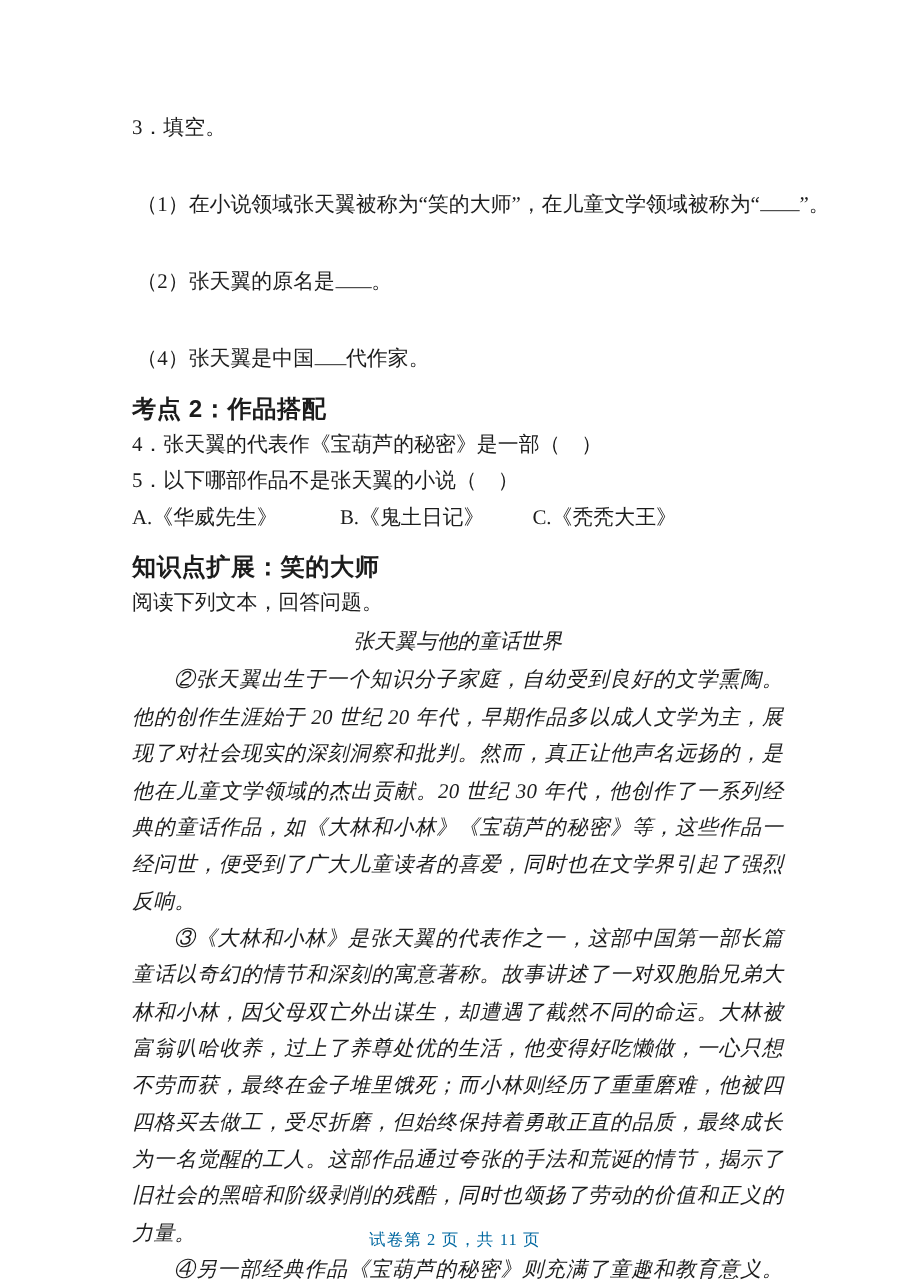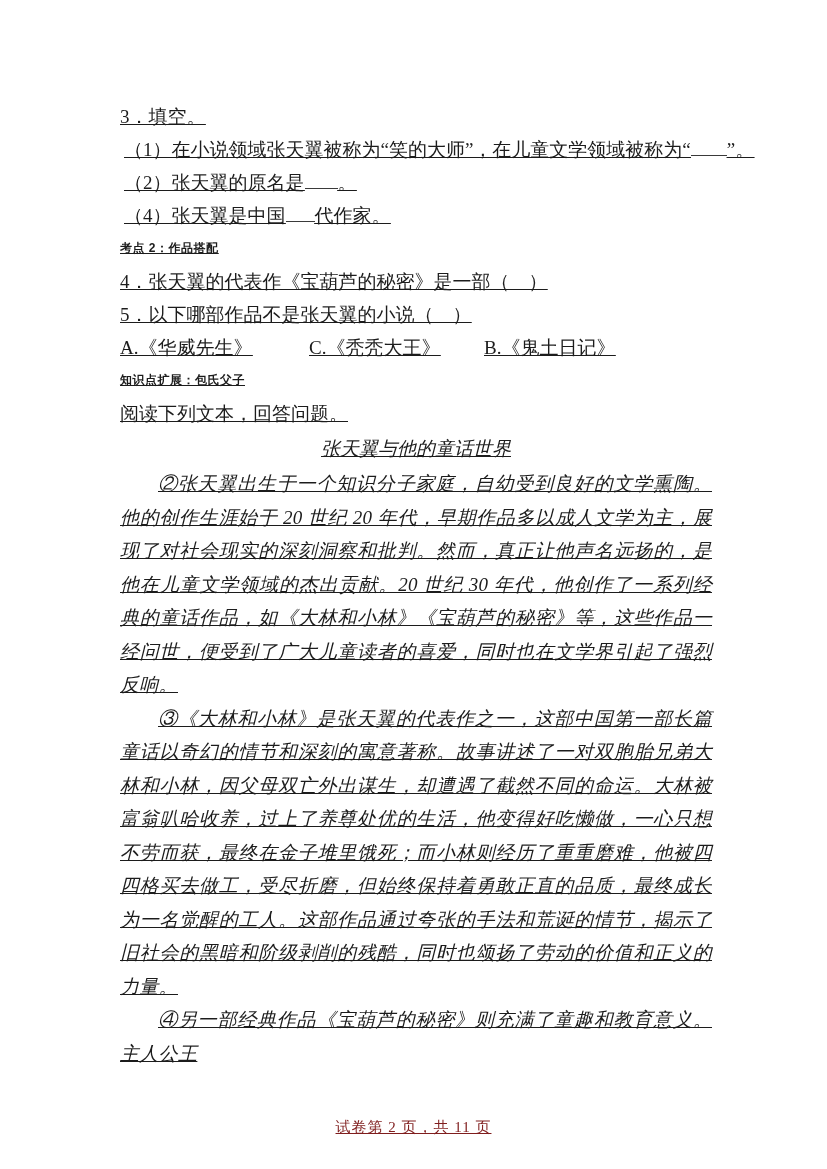--- a/index.html
+++ b/index.html
@@ -1,15 +1,15 @@
 <!DOCTYPE html>
 <html><head>
 <meta charset="utf-8">
 <style>
-  * { margin: 0; padding: 0; box-sizing: border-box; text-decoration: underline; }
+  * { margin: 0; padding: 0; box-sizing: border-box; }
   html, body { background: #ffffff; }
   .page {
     position: relative;
     width: 827px;
     height: 1169px;
     margin: 0 auto;
     background: #ffffff;
     font-family: "Liberation Serif", "DejaVu Serif", serif;
     color: #1c1c1c;
     overflow: hidden;
@@ -18,27 +18,28 @@
     position: absolute;
     top: 100px;
     left: 120px;
     width: 592px;
   }
   .line {
     font-size: 19px;
     line-height: 33px;
     white-space: nowrap;
   }
-  .sub-item { padding-left: 4px; }
+  .sub-item { padding-left: 4px; margin-top: 37px; }
   .heading {
     font-family: "Liberation Sans", "DejaVu Sans", sans-serif;
     font-weight: 700;
-    font-size: 12px;
+    font-size: 22px;
     line-height: 33px;
     letter-spacing: 0.5px;
+    margin-top: 12px;
   }
   .options-row {
     display: grid;
     grid-template-columns: 147px 146px 146px 1fr;
     font-size: 19px;
     line-height: 33px;
   }
   .options-row.tight {
     grid-template-columns: 148px 134px 144px 1fr;
     gap: 41px;
@@ -69,21 +70,21 @@
     text-indent: 2em;
     letter-spacing: 0.3px;
   }
   .footer {
     position: absolute;
     bottom: 32px;
     left: 0;
     width: 100%;
     text-align: center;
     font-size: 15px;
-    color: #7f1d1d;
+    color: #0369a1;
     letter-spacing: 1px;
   }
 </style>
 </head>
 <body>
 
 <div class="page">
   <div class="content">
 
     <div class="line">
@@ -99,25 +100,25 @@
       <span>（4）张天翼是中国</span><span class="blank w3"></span><span>代作家。</span>
     </div>
 
     <div class="heading">考点 2：作品搭配</div>
 
     <div class="line">4．张天翼的代表作《宝葫芦的秘密》是一部（　）</div>
 
     <div class="line">5．以下哪部作品不是张天翼的小说（　）</div>
     <div class="options-row tight">
       <span>A.《华威先生》</span>
+      <span>B.《鬼土日记》</span>
       <span>C.《秃秃大王》</span>
-      <span>B.《鬼土日记》</span>
     </div>
 
-    <div class="heading">知识点扩展：包氏父子</div>
+    <div class="heading">知识点扩展：笑的大师</div>
 
     <div class="line">阅读下列文本，回答问题。</div>
 
     <div class="passage-title">张天翼与他的童话世界</div>
 
     <p class="para">②张天翼出生于一个知识分子家庭，自幼受到良好的文学熏陶。他的创作生涯始于 20 世纪 20 年代，早期作品多以成人文学为主，展现了对社会现实的深刻洞察和批判。然而，真正让他声名远扬的，是他在儿童文学领域的杰出贡献。20 世纪 30 年代，他创作了一系列经典的童话作品，如《大林和小林》《宝葫芦的秘密》等，这些作品一经问世，便受到了广大儿童读者的喜爱，同时也在文学界引起了强烈反响。</p>
     <p class="para">③《大林和小林》是张天翼的代表作之一，这部中国第一部长篇童话以奇幻的情节和深刻的寓意著称。故事讲述了一对双胞胎兄弟大林和小林，因父母双亡外出谋生，却遭遇了截然不同的命运。大林被富翁叭哈收养，过上了养尊处优的生活，他变得好吃懒做，一心只想不劳而获，最终在金子堆里饿死；而小林则经历了重重磨难，他被四四格买去做工，受尽折磨，但始终保持着勇敢正直的品质，最终成长为一名觉醒的工人。这部作品通过夸张的手法和荒诞的情节，揭示了旧社会的黑暗和阶级剥削的残酷，同时也颂扬了劳动的价值和正义的力量。</p>
     <p class="para">④另一部经典作品《宝葫芦的秘密》则充满了童趣和教育意义。主人公王</p>
 
   </div>

